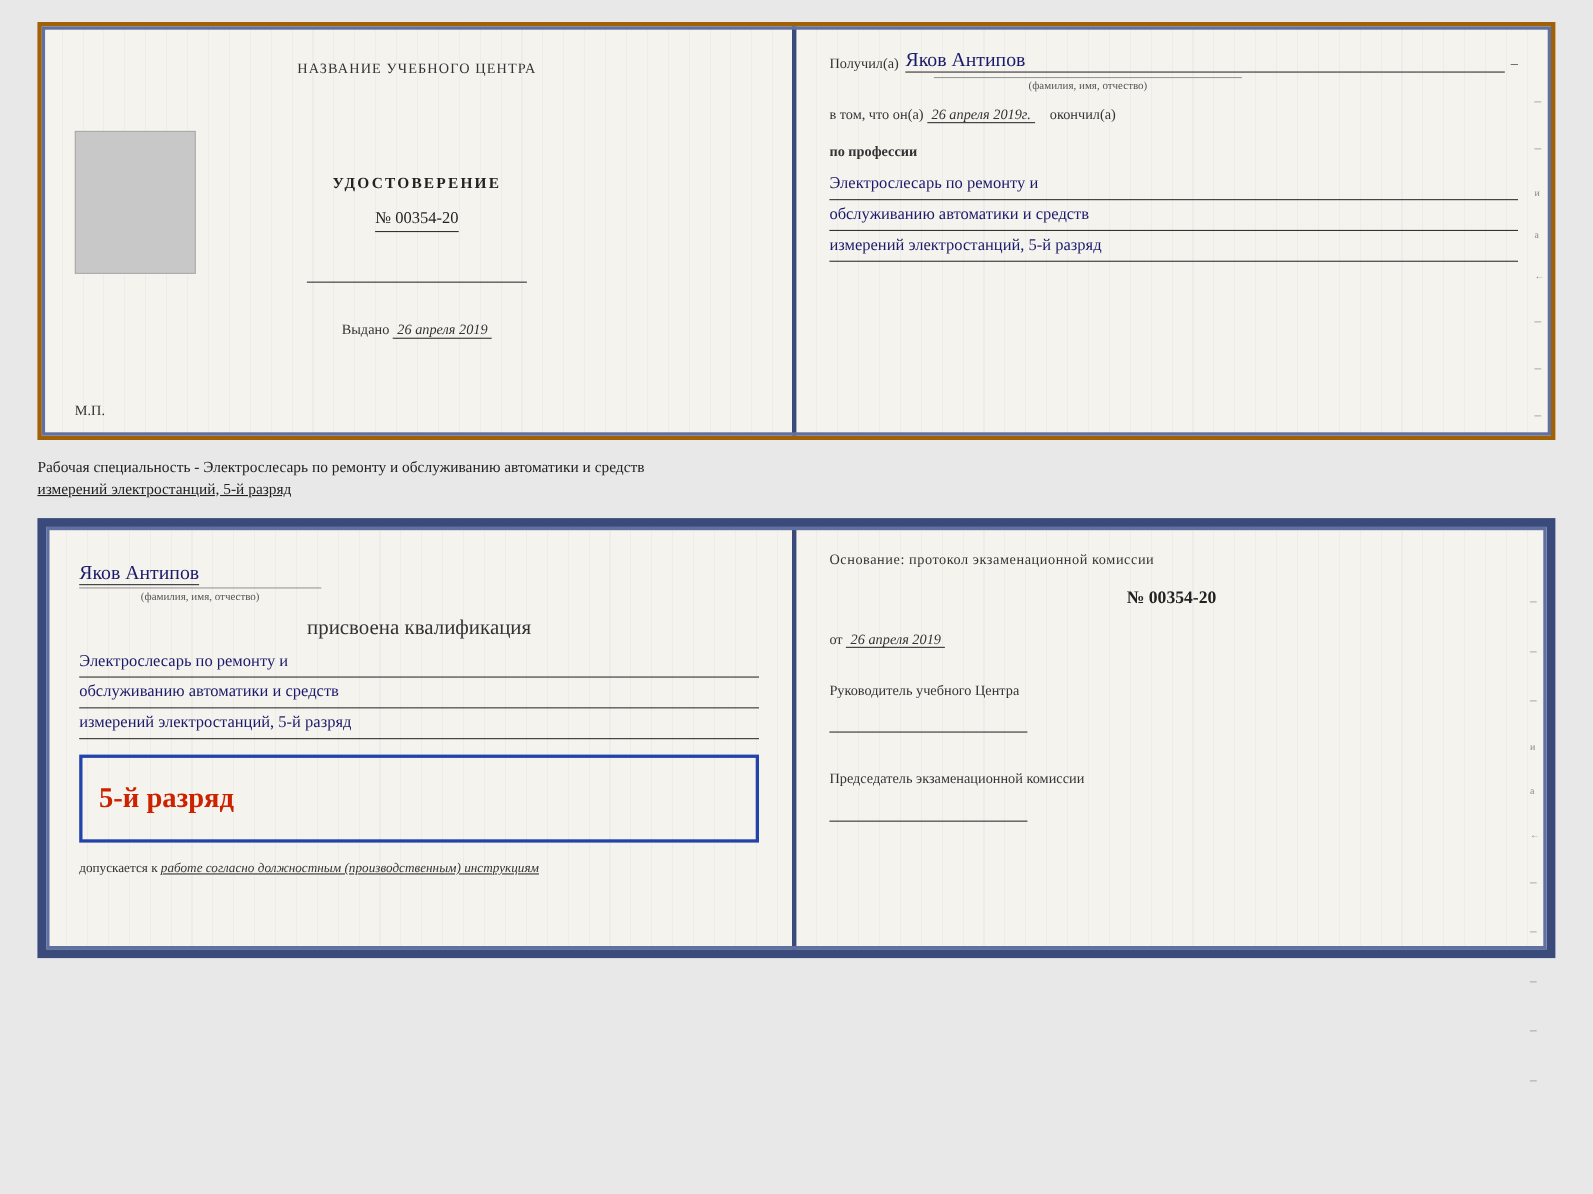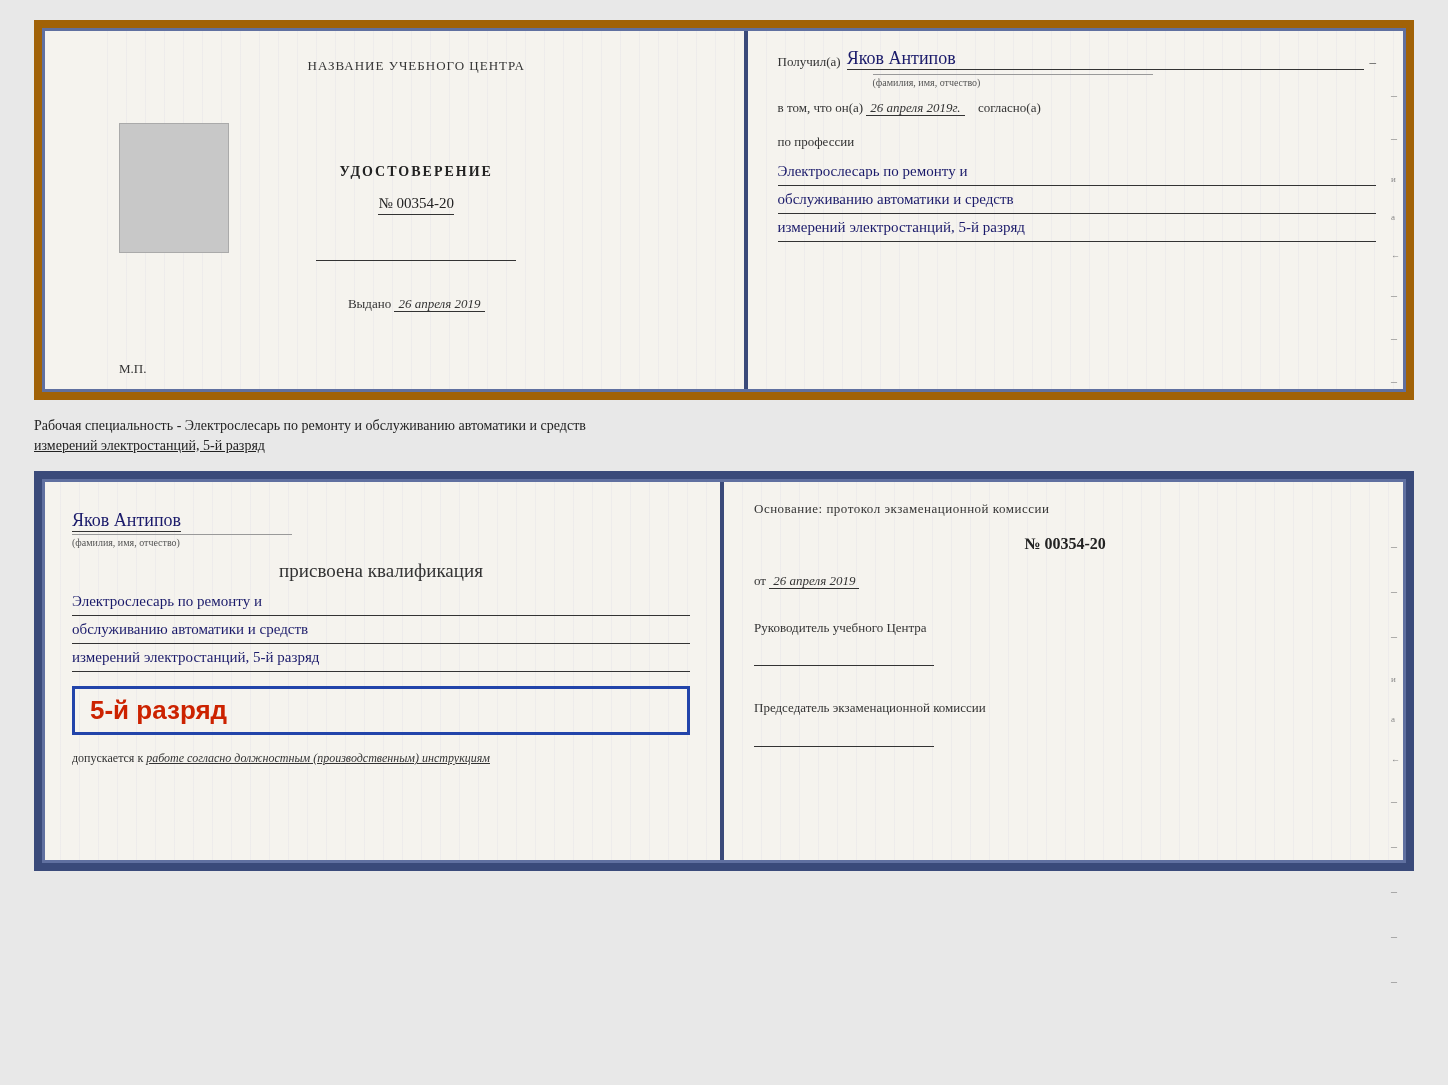--- a/index.html
+++ b/index.html
@@ -19,25 +19,24 @@
       width: 1380px;
       display: flex;
       flex-direction: column;
       gap: 8px;
     }
 
     
     .top-doc {
       display: flex;
       width: 100%;
-      border: 8px solid #a16207;
+      border: 4px solid #a16207;
       background: #f5f3ee;
       min-height: 380px;
       position: relative;
-      padding-left: 47px;
     }
 
     .top-doc::before {
       content: '';
       position: absolute;
       top: 0; left: 0; right: 0; bottom: 0;
       border: 3px solid #6070a0;
       pointer-events: none;
       z-index: 1;
     }
@@ -158,21 +157,21 @@
       font-size: 18px;
       color: #1a1a6a;
       border-bottom: 1px solid #333;
       flex: 1;
       min-width: 200px;
     }
 
     .fio-caption {
       font-size: 10px;
       color: #555;
-      text-align: left;
+      text-align: center;
       border-top: 1px solid #999;
       padding-top: 2px;
       margin-top: 2px;
     }
 
     .date-line {
       font-size: 13px;
       color: #333;
       margin: 4px 0;
     }
@@ -189,20 +188,21 @@
       text-align: center;
       line-height: 1.6;
       letter-spacing: 0.5px;
       margin: 4px 0;
     }
 
     .profession-label {
       font-size: 13px;
       color: #333;
       margin-top: 6px;
+      font-weight: bold;
     }
 
     .profession-text {
       font-family: 'Segoe Script', 'Comic Sans MS', cursive;
       font-size: 15px;
       color: #1a1a6a;
       line-height: 1.8;
     }
 
     .underline-text {
@@ -305,26 +305,26 @@
 
     .qual-text {
       font-family: 'Segoe Script', 'Comic Sans MS', cursive;
       font-size: 15px;
       color: #1a1a6a;
       line-height: 1.8;
     }
 
     .rank-badge {
       border: 3px solid #2244aa;
-      padding: 6px 15px;
+      padding: 22px 15px;
       display: inline-block;
       font-size: 26px;
       font-weight: bold;
       color: #cc2200;
-      font-family: Liberation Sans, sans-serif;
+      font-family: Liberation Serif, serif;
       margin: 8px 0;
     }
 
     .допускается-row {
       font-size: 12px;
       color: #333;
       line-height: 1.5;
     }
 
     .italic-underline {
@@ -414,21 +414,21 @@
           <span class="recipient-label">Получил(а)</span>
           <span class="recipient-name">Яков Антипов</span>
           <span style="font-size:13px;color:#333;">–</span>
         </div>
         <div class="fio-caption" style="margin-left: 95px; width: 280px;">(фамилия, имя, отчество)</div>
       </div>
 
       <div class="date-line">
         <span>в том, что он(а)</span>
         <span class="date-italic">26 апреля 2019г.</span>
-        <span style="margin-left:10px;">согласно(а)</span>
+        <span style="margin-left:10px;">окончил(а)</span>
       </div>
 
 
       <div class="profession-label">по профессии</div>
 
       <div class="profession-text">
         <span class="underline-text">Электрослесарь по ремонту и</span>
         <span class="underline-text">обслуживанию автоматики и средств</span>
         <span class="underline-text">измерений электростанций, 5-й разряд</span>
       </div>

